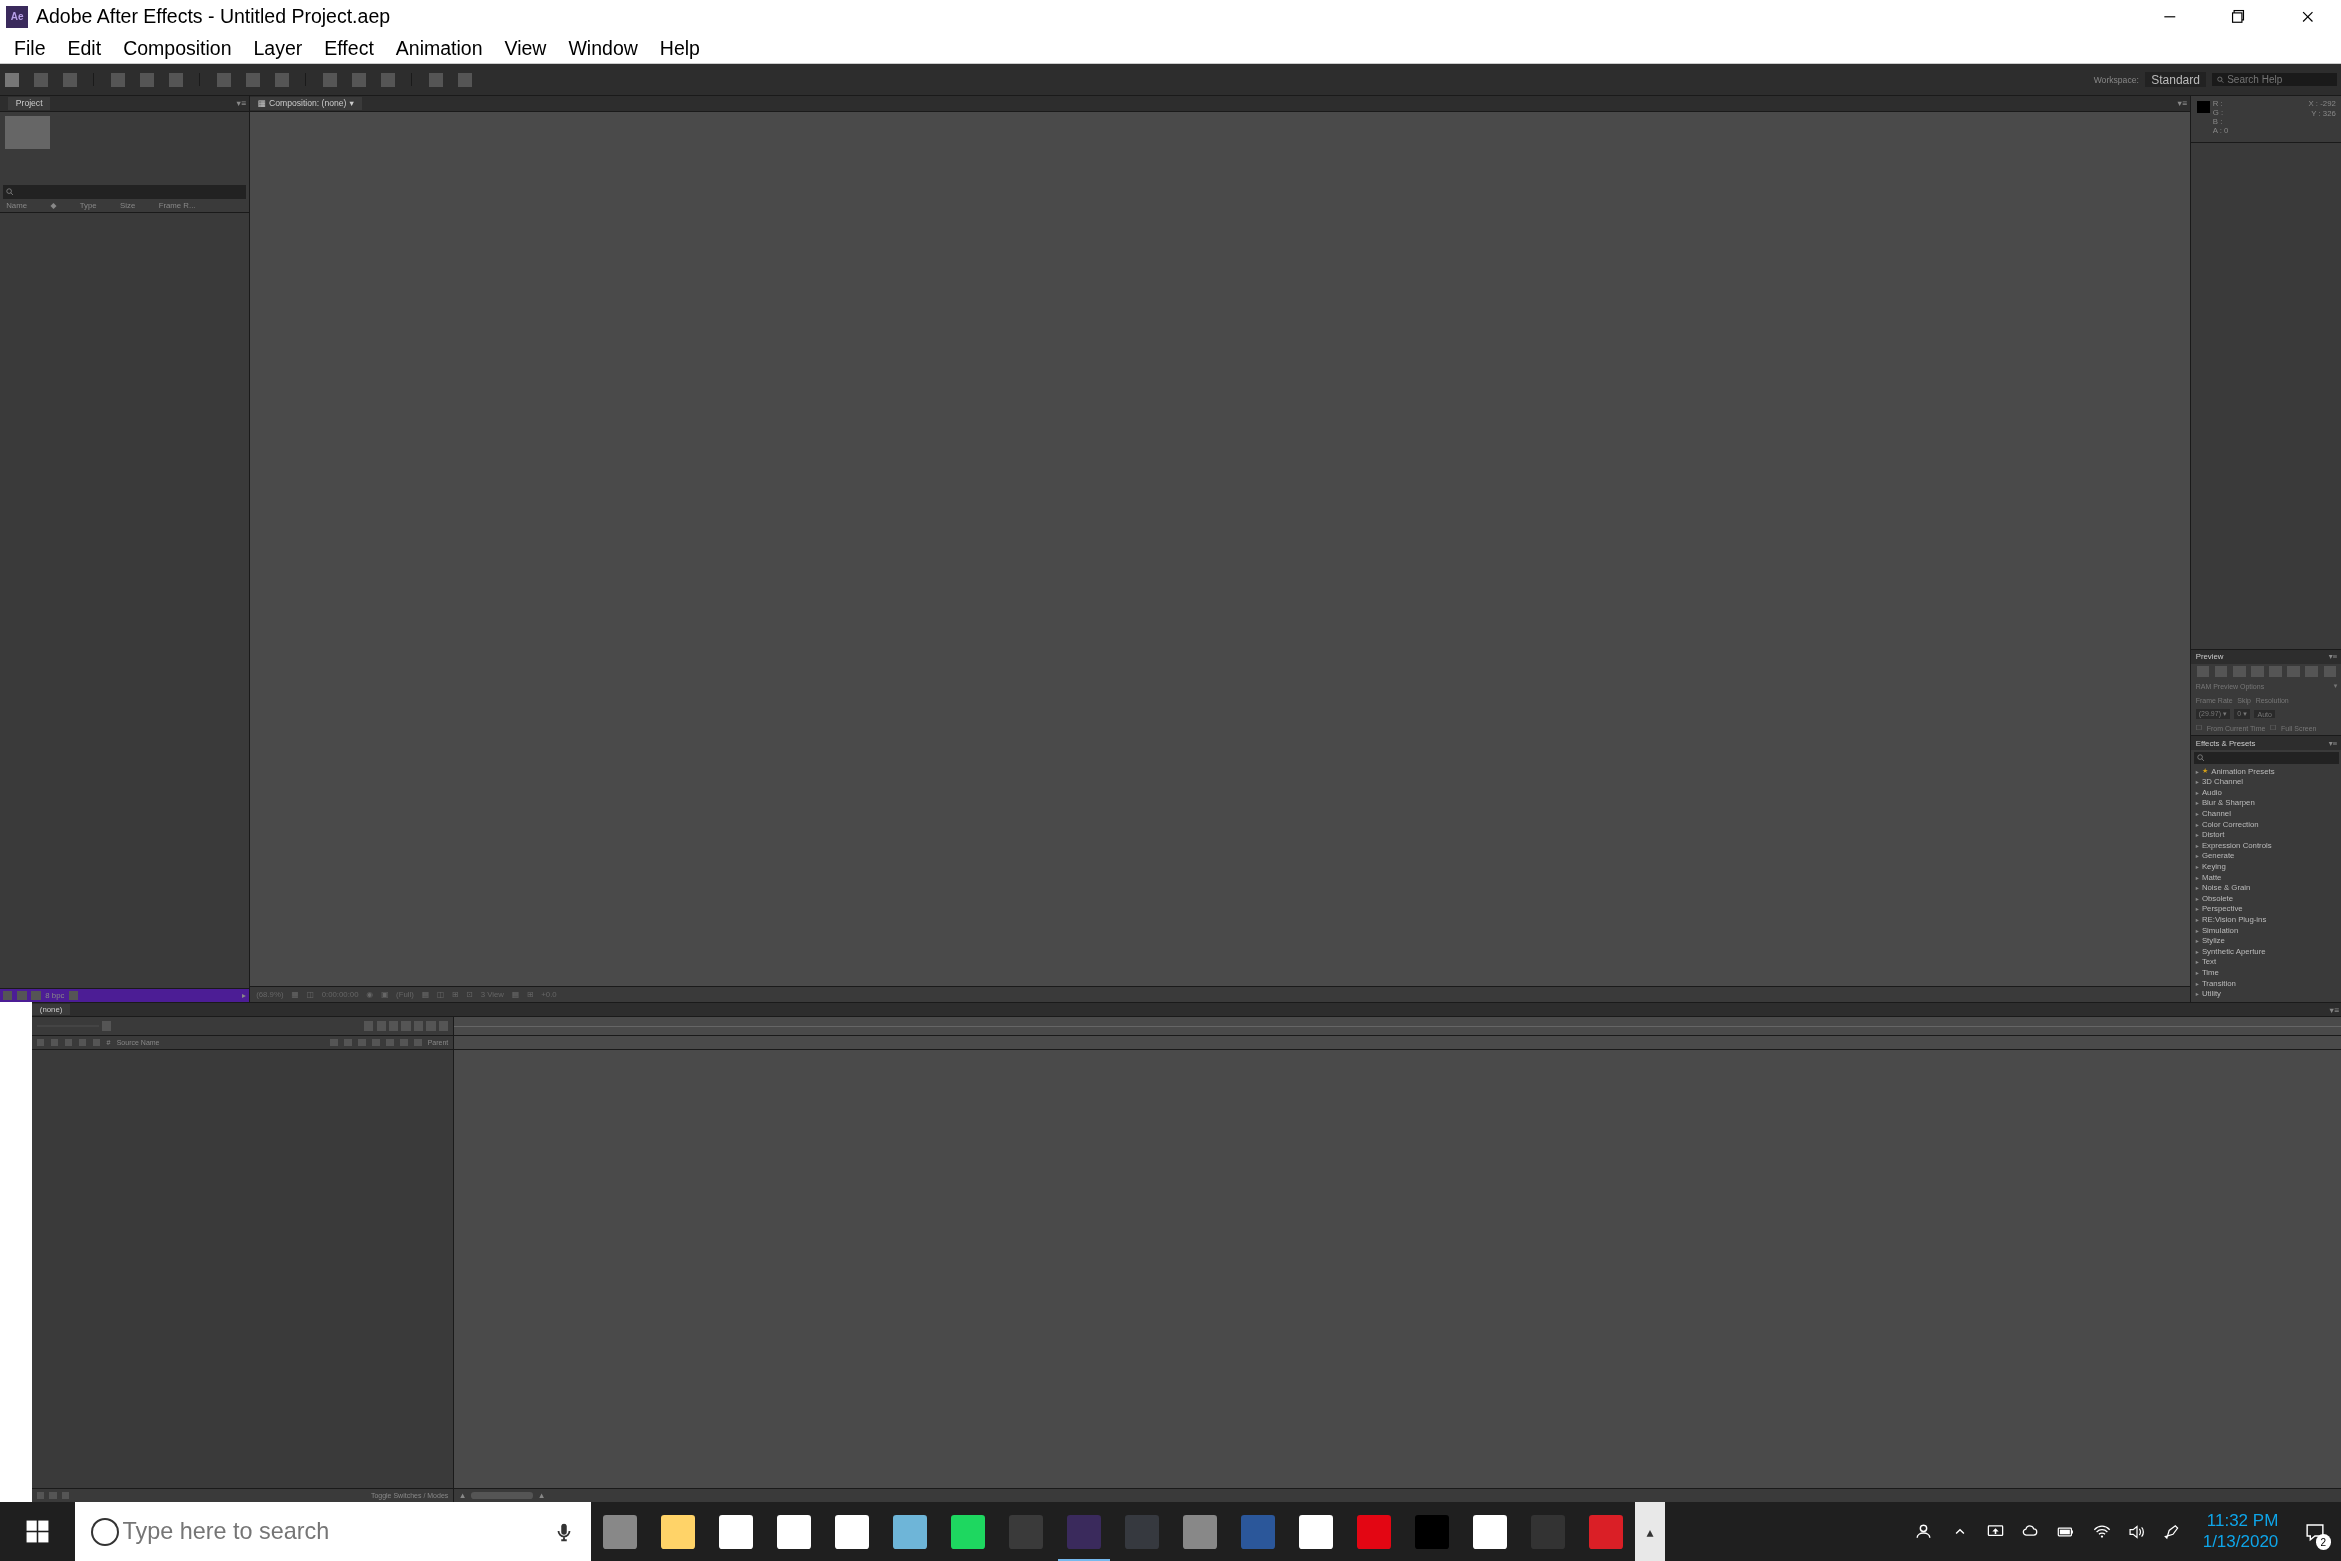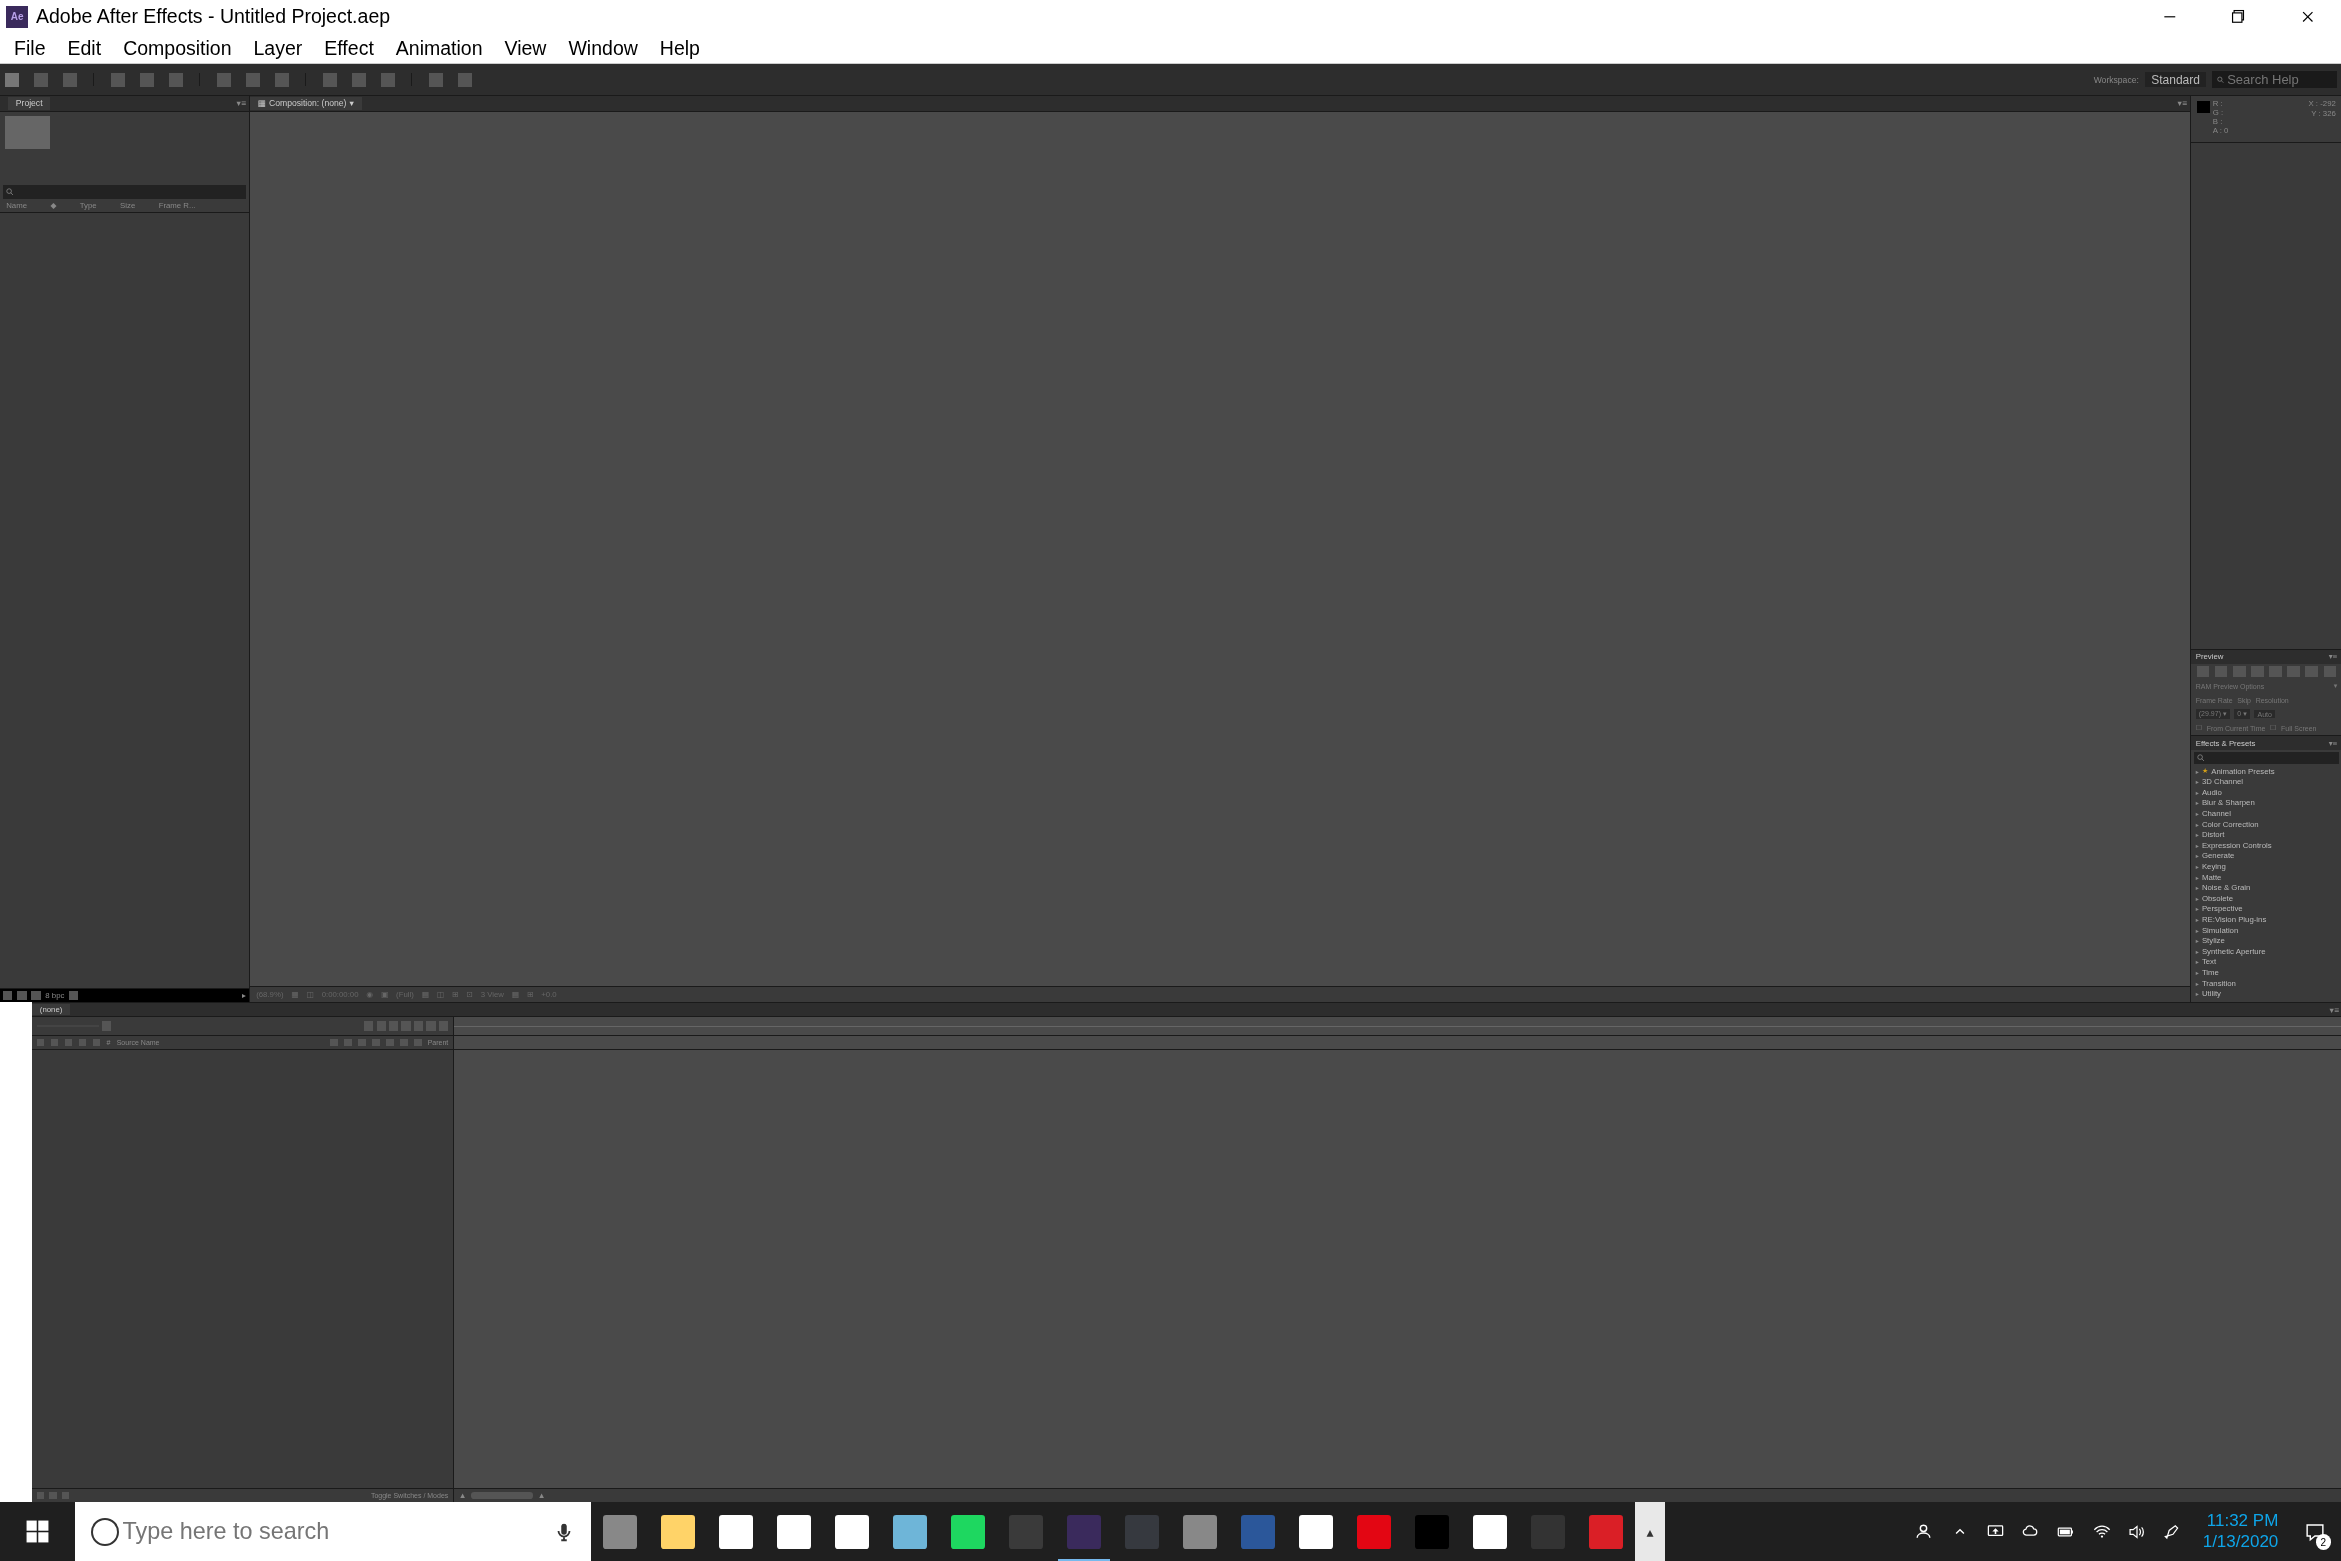--- a/index.html
+++ b/index.html
@@ -18,36 +18,36 @@
 .menu-item { padding: 3.1px 11px; font-size: 19.5px; color: #000; }
 
 
 .toolbar { height: 32px; background: #2d2d2d; display: flex; align-items: center; padding: 0 4.7px; gap: 15px; border-bottom: 0.8px solid #1a1a1a; }
 .tool-icon { width: 14px; height: 14px; background: #555; display: inline-block; }
 .tool-icon.sel { background: #777; }
 .tool-sep { width: 0.8px; height: 12.5px; background: #1a1a1a; margin: 0 1.6px; }
 .toolbar-right { margin-left: auto; display: flex; align-items: center; gap: 6.2px; color: #888; font-size: 8.6px; }
 .workspace-btn { background: #222; padding: 0.8px 6.2px; color: #bbb; font-size: 12px; }
 .search-help { background: #1a1a1a; padding: 0.8px 4.7px; color: #888; font-size: 8.6px; width: 125px; display: flex; align-items: center; gap: 3.1px; }
-.search-help input { background: transparent; border: none; color: #888; font-size: 13px; width: 100%; outline: none; }
+.search-help input { background: transparent; border: none; color: #888; font-size: 10px; width: 100%; outline: none; }
 
 
 .main-area { flex: 1; display: flex; background: #3a3a3a; min-height: 0; }
 
 
 .project-panel { width: 250px; background: #3a3a3a; display: flex; flex-direction: column; border-right: 0.8px solid #1a1a1a; }
 .panel-tab-row { height: 15.6px; background: #2d2d2d; display: flex; align-items: center; border-bottom: 0.8px solid #1a1a1a; }
 .panel-tab { padding: 1.6px 7.8px; background: #3a3a3a; font-size: 8.6px; color: #ccc; margin-left: 8px; }
 .panel-tab-close { margin-left: auto; padding: 0 3.1px; color: #888; font-size: 8.6px; }
 .project-thumb { width: 45px; height: 33px; background: #666; margin: 4.7px; }
 .project-search { height: 14px; background: #222; margin: 31px 3.1px 0 3.1px; display: flex; align-items: center; padding: 0 3.1px; }
 .project-search svg { width: 7.8px; height: 7.8px; }
 .proj-cols { height: 14px; background: #3a3a3a; display: flex; align-items: center; font-size: 7.8px; color: #888; padding: 0 6.2px; gap: 23.4px; border-bottom: 0.8px solid #1a1a1a; }
 .proj-content { flex: 1; background: #3a3a3a; }
-.proj-footer { height: 14px; background: #000000; display: flex; align-items: center; padding: 0 3.1px; gap: 4.7px; font-size: 7.8px; color: #888; border-top: 0.8px solid #1a1a1a; }
+.proj-footer { height: 14px; background: #4c1d95; display: flex; align-items: center; padding: 0 3.1px; gap: 4.7px; font-size: 7.8px; color: #888; border-top: 0.8px solid #1a1a1a; }
 .proj-footer .icon { width: 9.4px; height: 9.4px; background: #555; }
 .proj-footer-space { flex: 1; }
 
 
 .comp-panel { flex: 1; display: flex; flex-direction: column; background: #3a3a3a; }
 .comp-tab-row { height: 15.6px; background: #2d2d2d; display: flex; align-items: center; border-bottom: 0.8px solid #1a1a1a; }
 .comp-tab { padding: 1.6px 7.8px; background: #3a3a3a; font-size: 8.6px; color: #ccc; display: flex; align-items: center; gap: 3.1px; }
 .comp-viewer { flex: 1; background: #4a4a4a; }
 .comp-footer { height: 15.6px; background: #3a3a3a; display: flex; align-items: center; padding: 0 6.2px; gap: 7.8px; font-size: 7.8px; color: #666; border-top: 0.8px solid #1a1a1a; }
 .comp-footer span { color: #666; }

